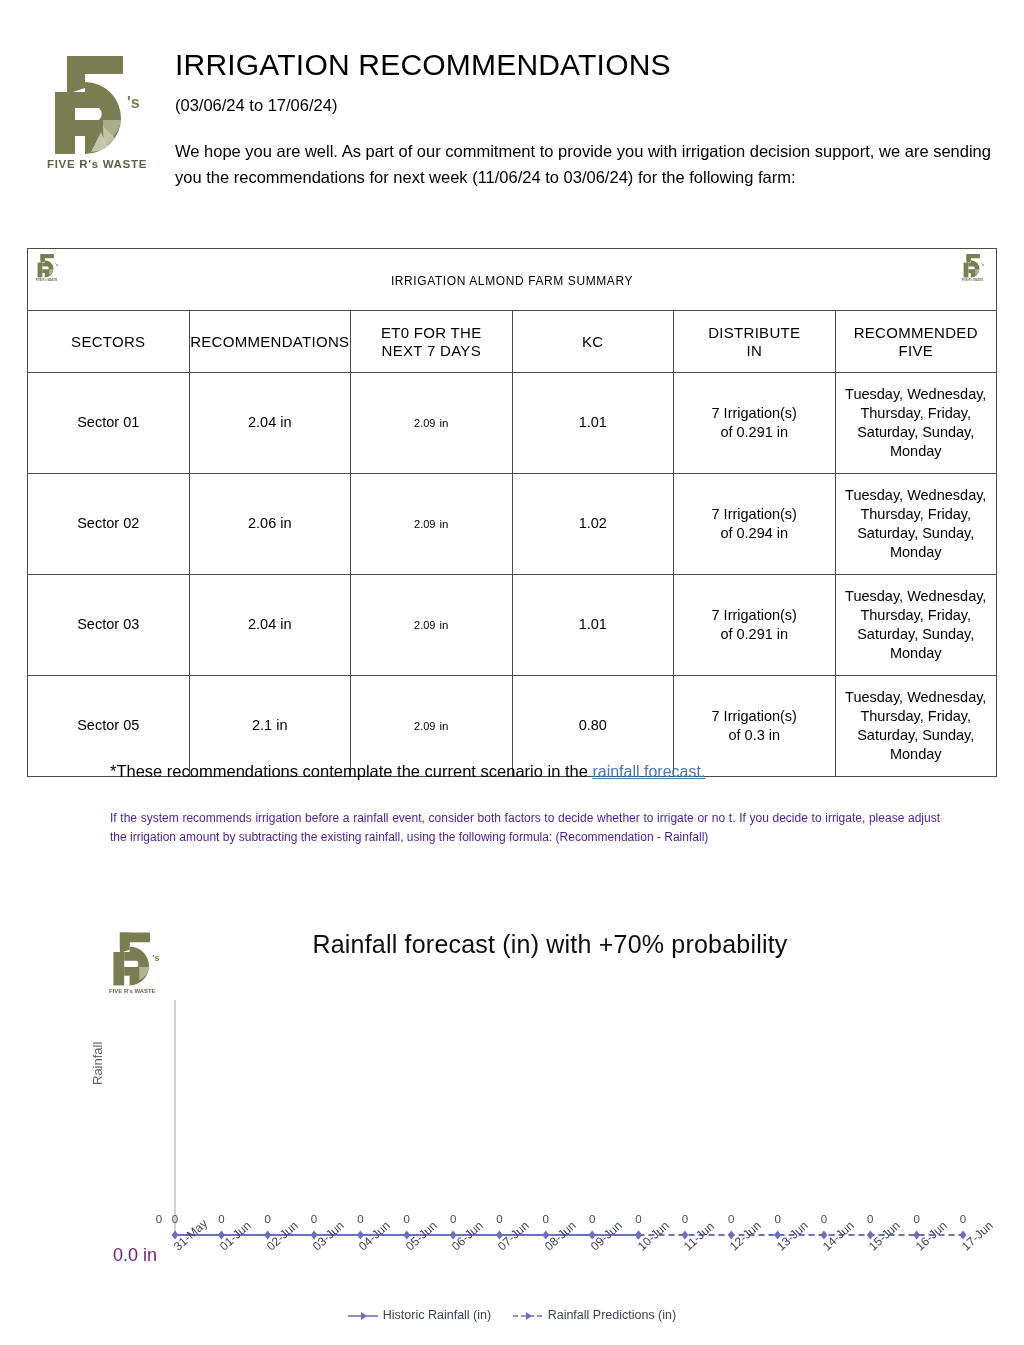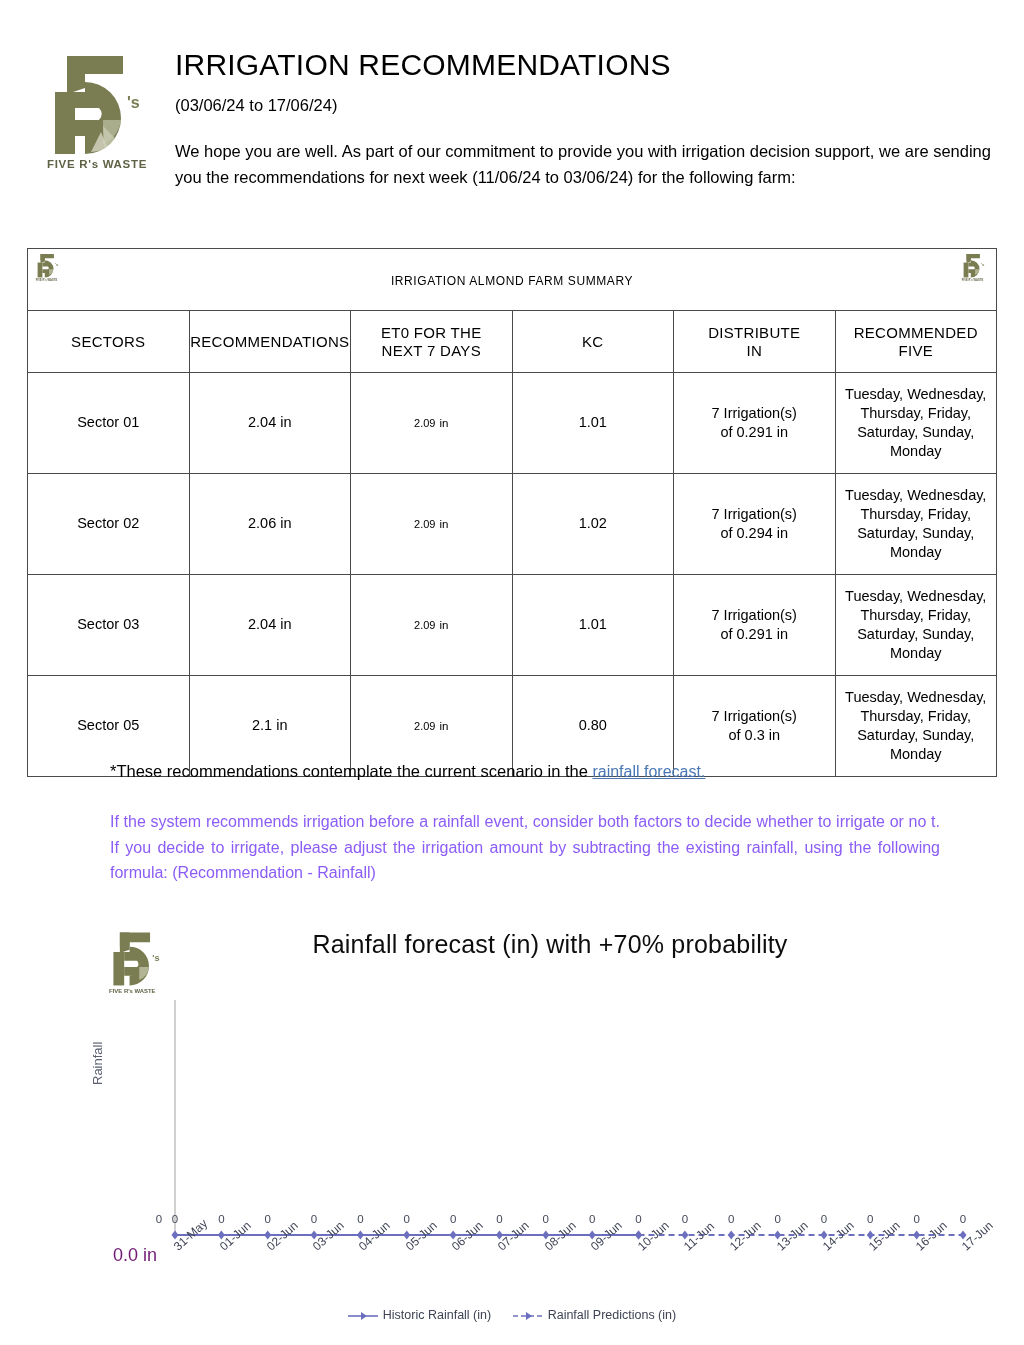--- a/index.html
+++ b/index.html
@@ -122,25 +122,25 @@
     font-size: 16.5px;
     line-height: 1.4;
     margin: 0 0 26px 0;
     color: #000;
   }
   .link-rainfall {
     color: #4a77b4;
     font-size: 16px;
   }
   .note-body {
-    font-size: 16px;
+    font-size: 12px;
     line-height: 1.58;
     margin: 0;
     text-align: justify;
-    color: #8b5cf6;
+    color: #4c1d95;
   }
 
   
   .chart-block {
     position: absolute;
     left: 0; top: 915px;
     width: 1024px; height: 430px;
   }
   .chart-logo {
     position: absolute;

